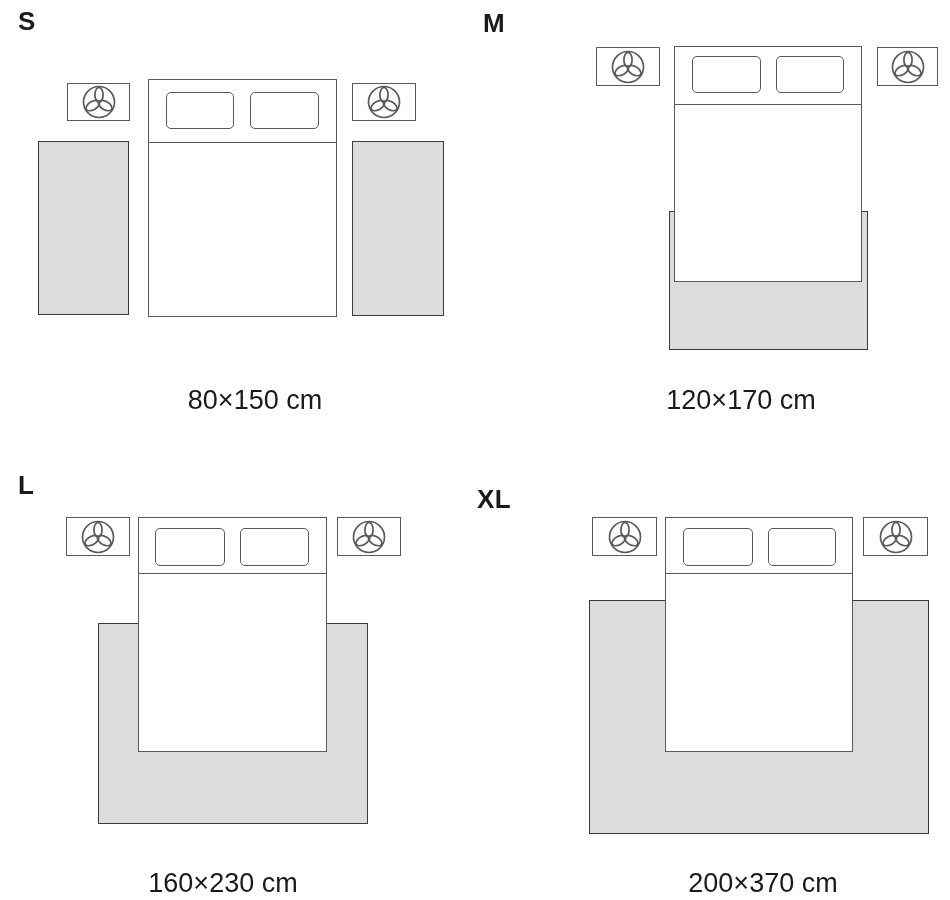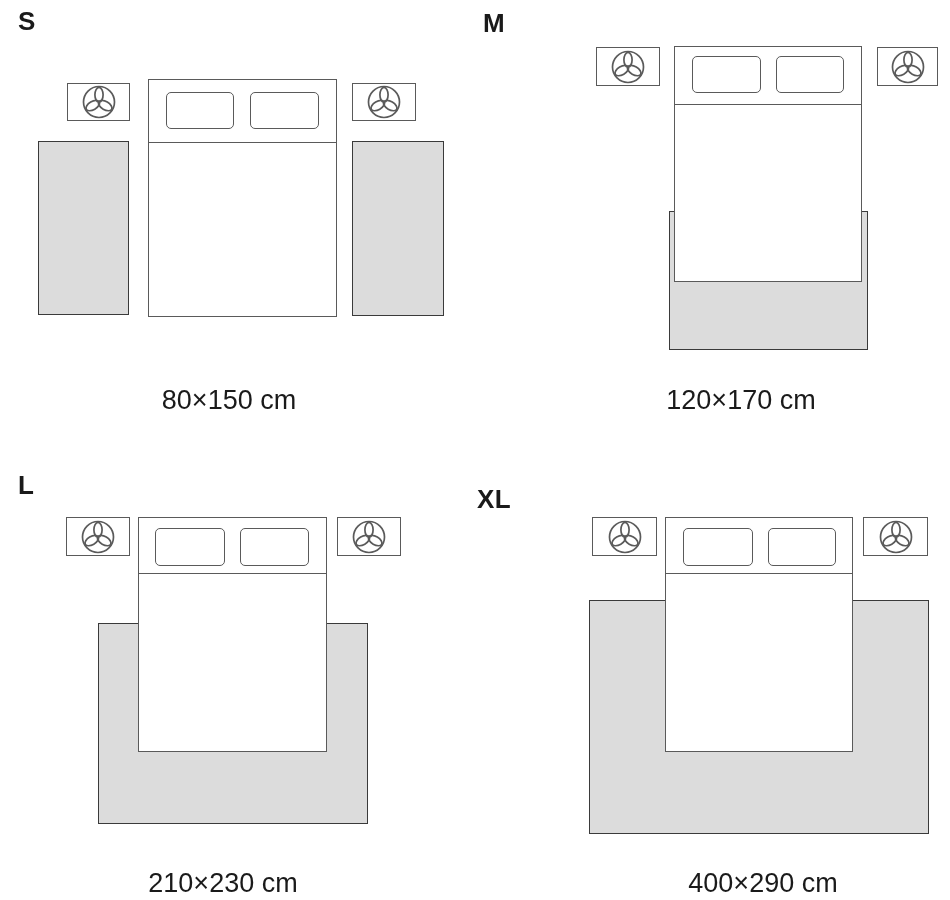--- a/index.html
+++ b/index.html
@@ -105,21 +105,21 @@
         </svg>
     </div>
 
     <div class="bed" style="left:148px; top:79px; width:189px; height:238px;">
       <div class="headboard" style="height:63px;">
         <div class="pillow" style="left:17px; top:12px; width:68px; height:37px;"></div>
         <div class="pillow" style="left:101px; top:12px; width:69px; height:37px;"></div>
       </div>
     </div>
 
-    <div class="caption" style="left:26px; top:385px; width:406px;">80×150 cm</div>
+    <div class="caption" style="left:52px; top:385px; width:406px;">80×150 cm</div>
   </section>
 
   <section>
     <div class="size-label" style="left:483px; top:8px;">M</div>
 
     <div class="rug" style="left:669px; top:211px; width:199px; height:139px;"></div>
 
     <div class="nightstand" style="left:596px; top:47px; width:64px; height:39px;">
       <svg width="34" height="34" viewBox="-17 -17 34 34">
           <use href="#plant-glyph"></use>
@@ -157,21 +157,21 @@
         </svg>
     </div>
 
     <div class="bed" style="left:138px; top:517px; width:189px; height:235px;">
       <div class="headboard" style="height:56px;">
         <div class="pillow" style="left:16px; top:10px; width:70px; height:38px;"></div>
         <div class="pillow" style="left:101px; top:10px; width:69px; height:38px;"></div>
       </div>
     </div>
 
-    <div class="caption" style="left:38px; top:868px; width:370px;">210×230 cm</div>
+    <div class="caption" style="left:38px; top:868px; width:370px;">160×230 cm</div>
   </section>
 
   <section>
     <div class="size-label" style="left:477px; top:484px;">XL</div>
 
     <div class="rug" style="left:589px; top:600px; width:340px; height:234px;"></div>
 
     <div class="nightstand" style="left:592px; top:517px; width:65px; height:39px;">
       <svg width="34" height="34" viewBox="-17 -17 34 34">
           <use href="#plant-glyph"></use>
@@ -183,16 +183,16 @@
         </svg>
     </div>
 
     <div class="bed" style="left:665px; top:517px; width:188px; height:235px;">
       <div class="headboard" style="height:56px;">
         <div class="pillow" style="left:17px; top:10px; width:70px; height:38px;"></div>
         <div class="pillow" style="left:102px; top:10px; width:68px; height:38px;"></div>
       </div>
     </div>
 
-    <div class="caption" style="left:592px; top:868px; width:342px;">400×290 cm</div>
+    <div class="caption" style="left:592px; top:868px; width:342px;">200×370 cm</div>
   </section>
 
 </div>
 
 </body></html>

